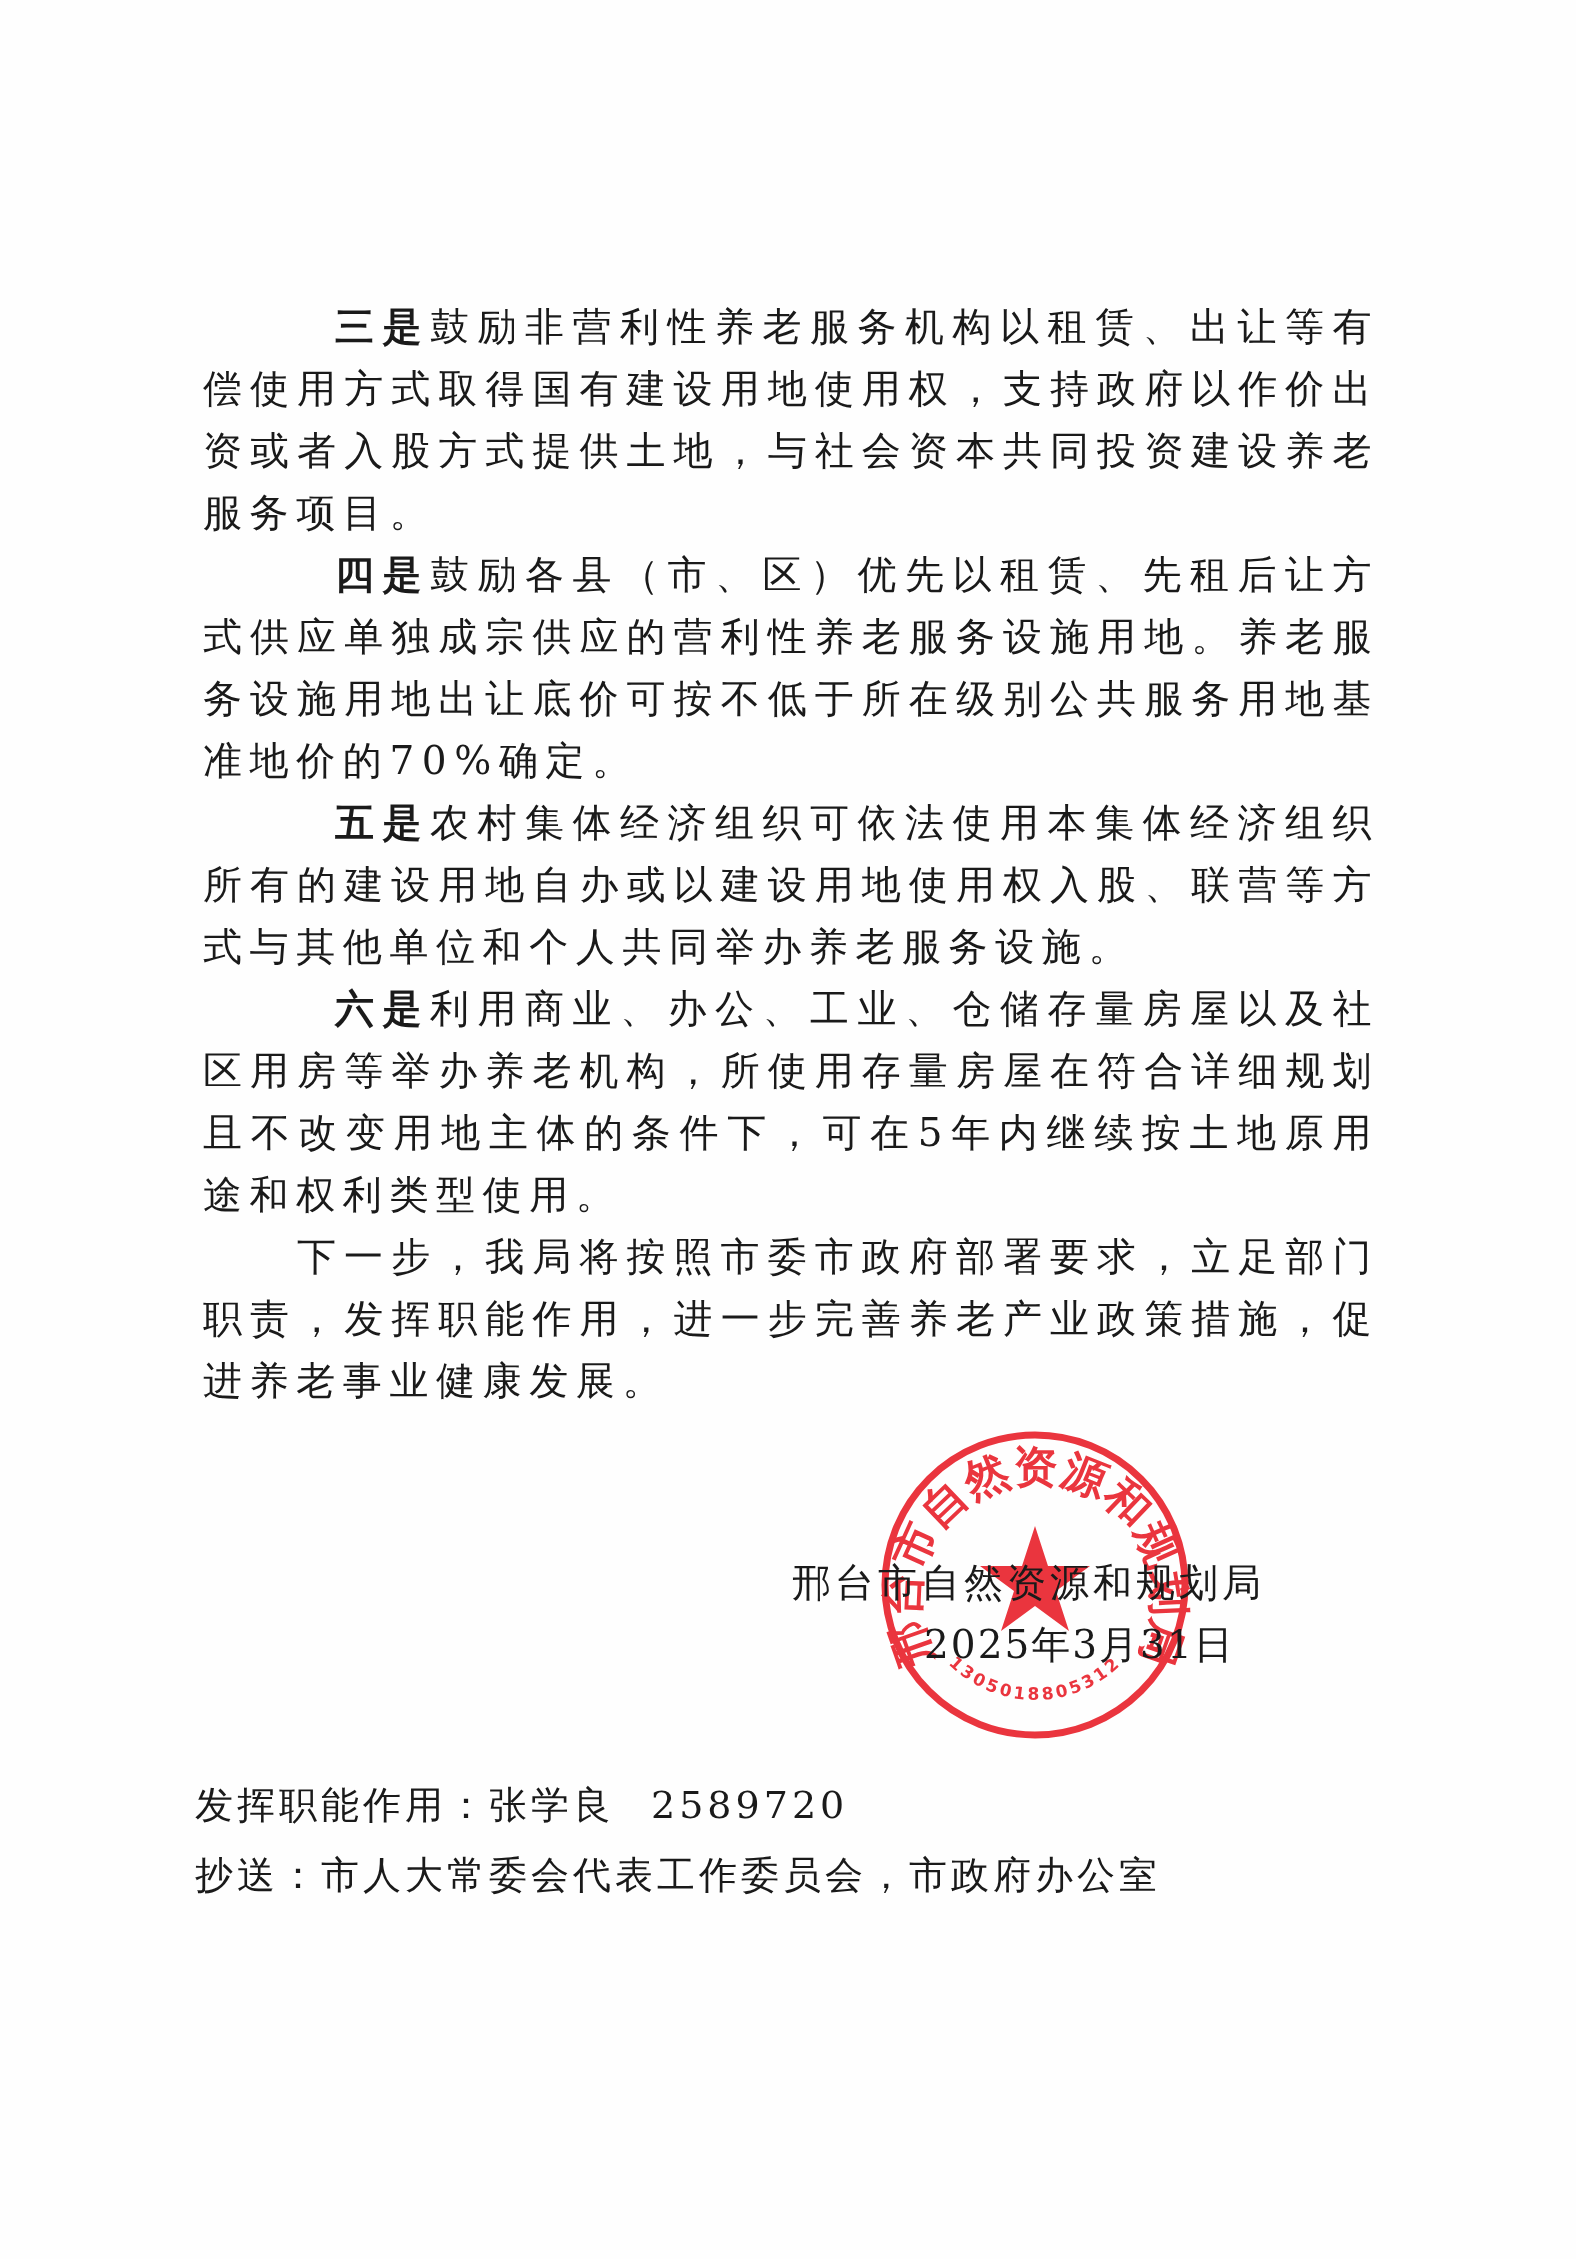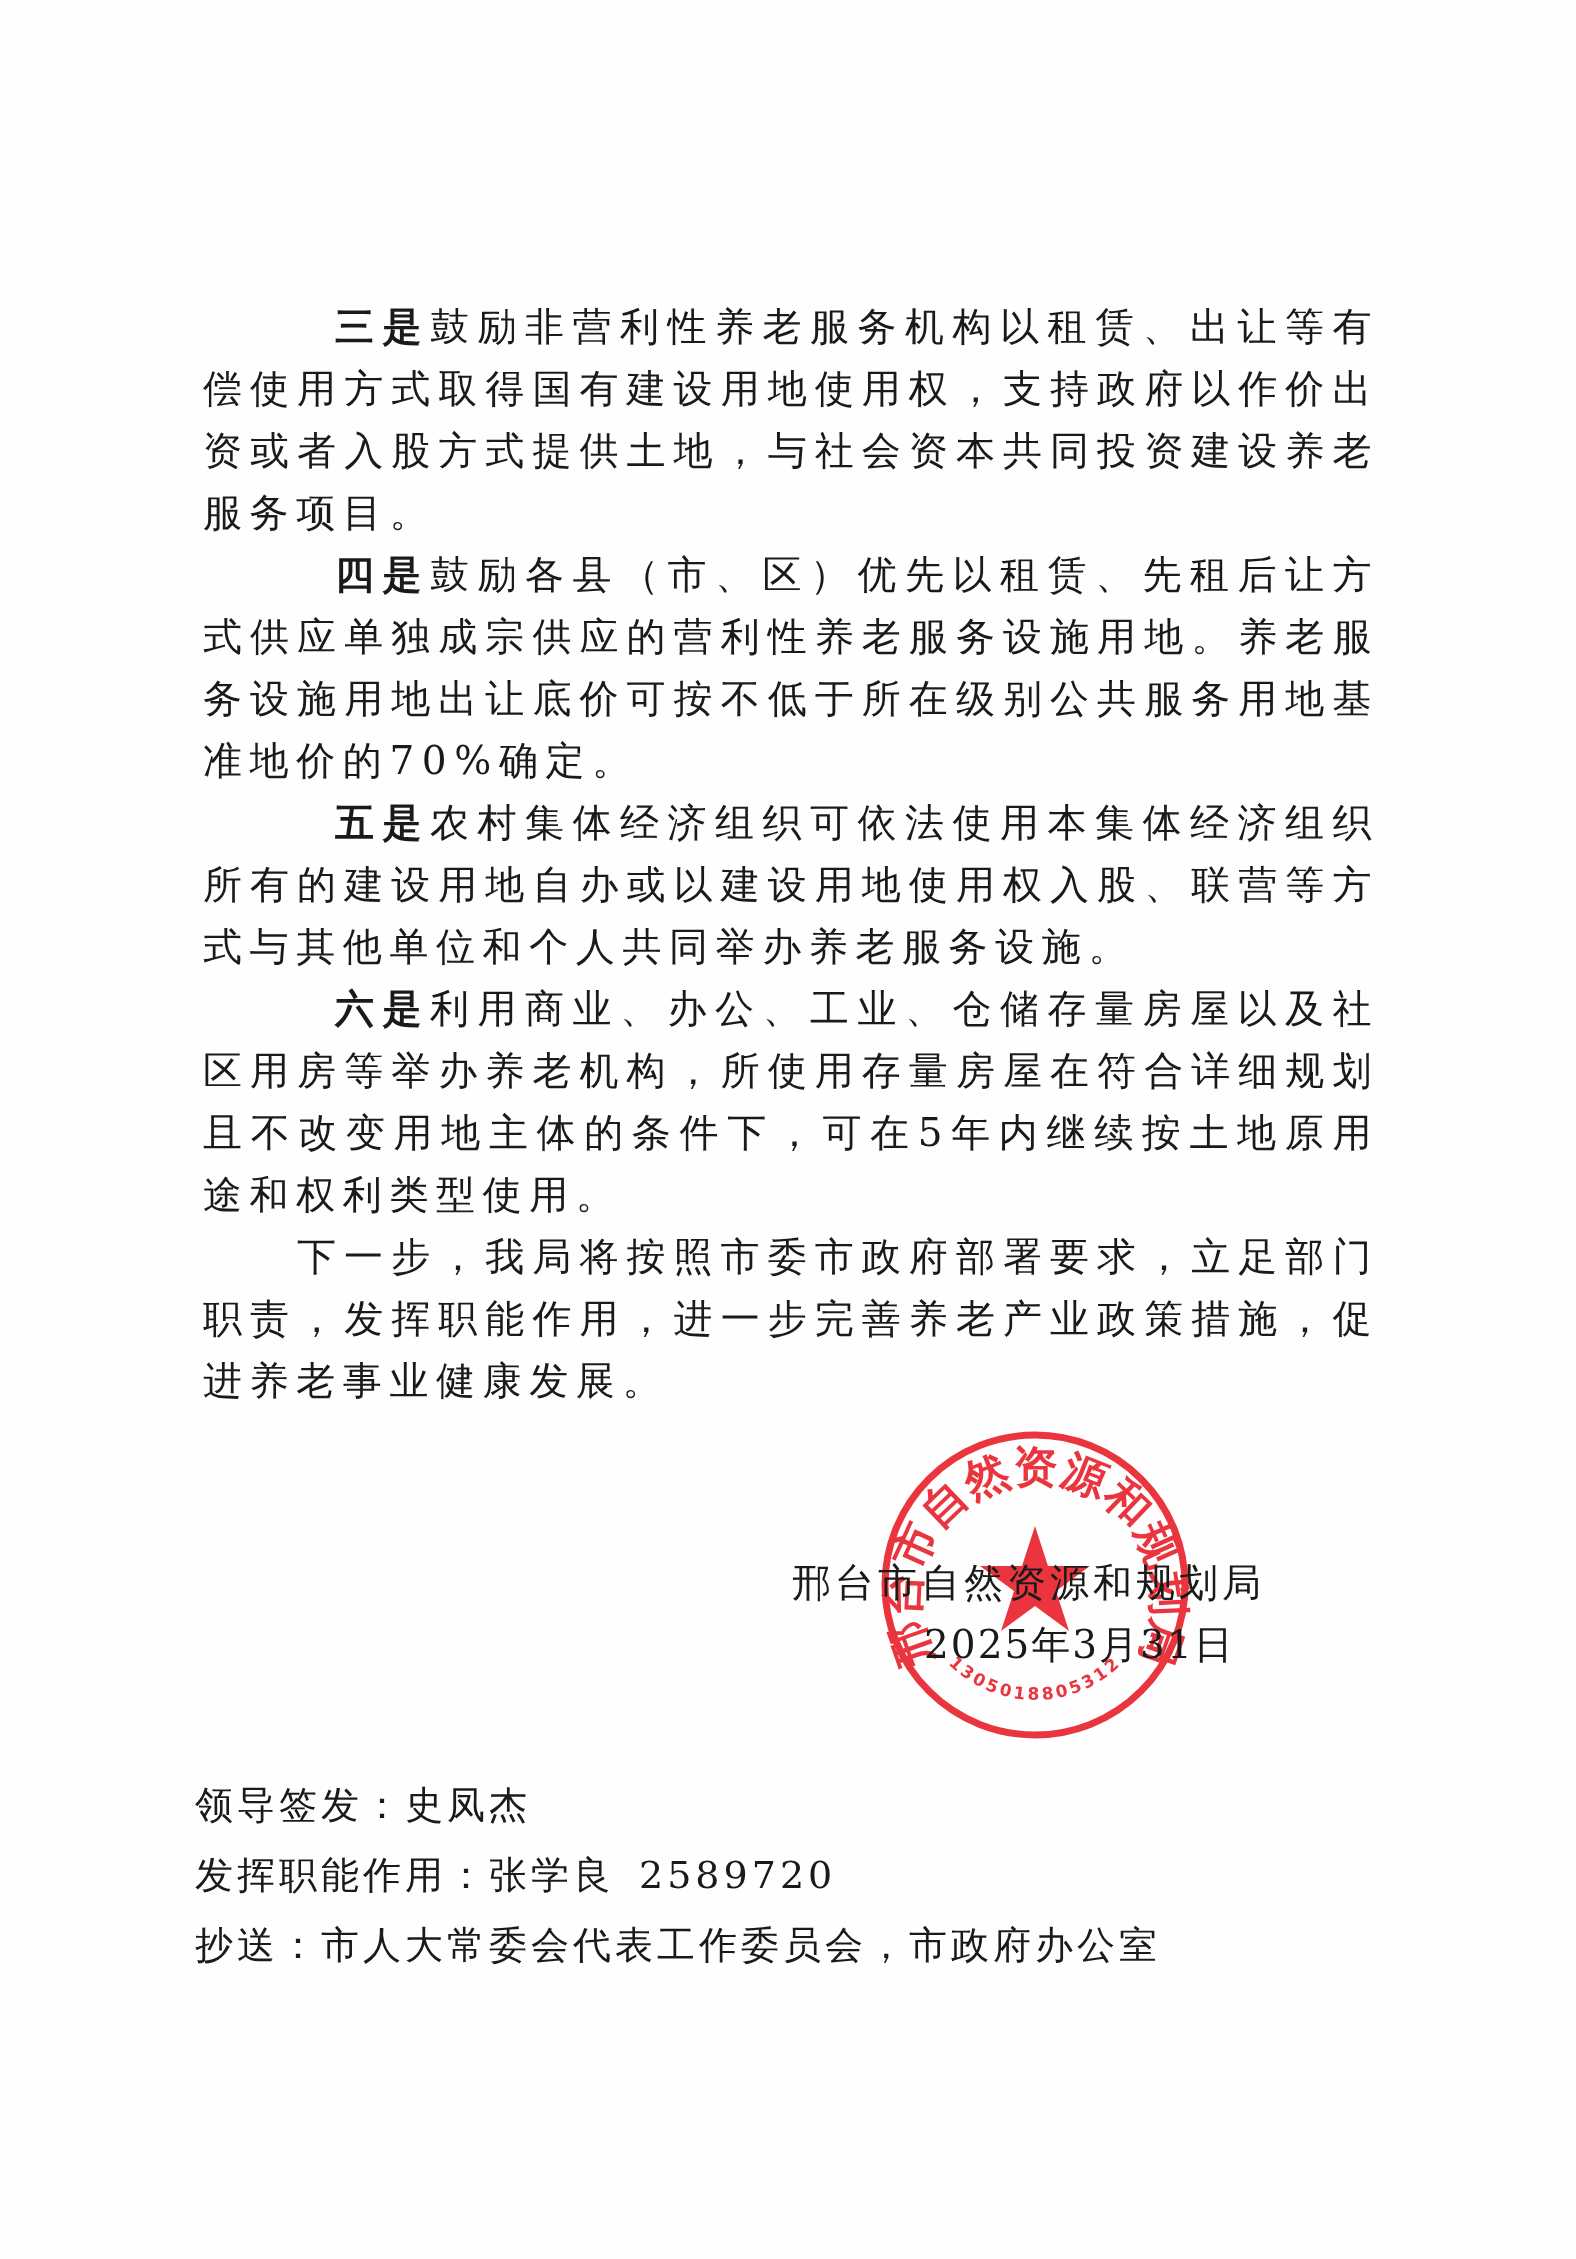--- a/index.html
+++ b/index.html
@@ -67,21 +67,21 @@
     }
     .footer {
       position: absolute;
       left: 195px;
       top: 1770px;
       font-size: 38px;
       line-height: 70px;
       letter-spacing: 4px;
     }
     .footer .row { white-space: nowrap; }
-    .footer .phone { margin-left: 24px; }
+    .footer .phone { margin-left: 36px; }
   </style>
 </head>
 <body>
 
 <div class="page">
 
   <div class="body-text">
     <p class="para indent">
       <span class="lead">三是</span><span>鼓励非营利性养老服务机构以租赁、出让等有偿使用方式取得国有建设用地使用权，支持政府以作价出资或者入股方式提供土地，与社会资本共同投资建设养老服务项目。</span>
     </p>
@@ -114,23 +114,20 @@
     </text>
   </svg>
 
   <div class="signature">
     <div>邢台市自然资源和规划局</div>
     <div class="date">2025年3月31日</div>
   </div>
 
   <div class="footer">
     <div class="row">
-      <span>领导签发：</span><span>史凤杰</span>
-    </div>
-    <div class="row">
       <span>发挥职能作用：</span><span>张学良</span><span class="phone">2589720</span>
     </div>
     <div class="row">
       <span>抄送：</span><span>市人大常委会代表工作委员会，市政府办公室</span>
     </div>
   </div>
 
 </div>
 
 </body></html>

